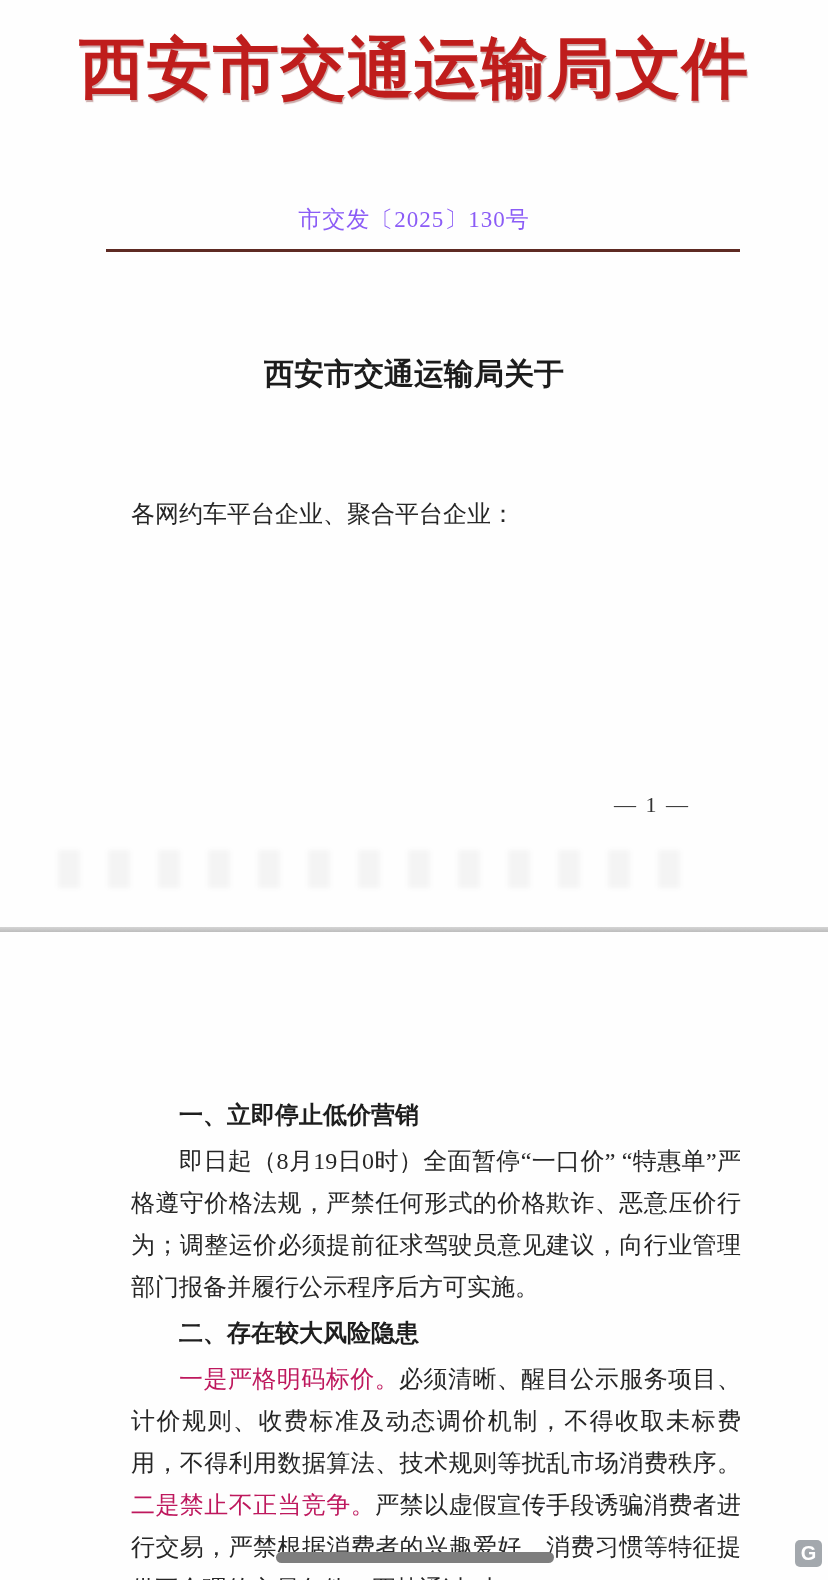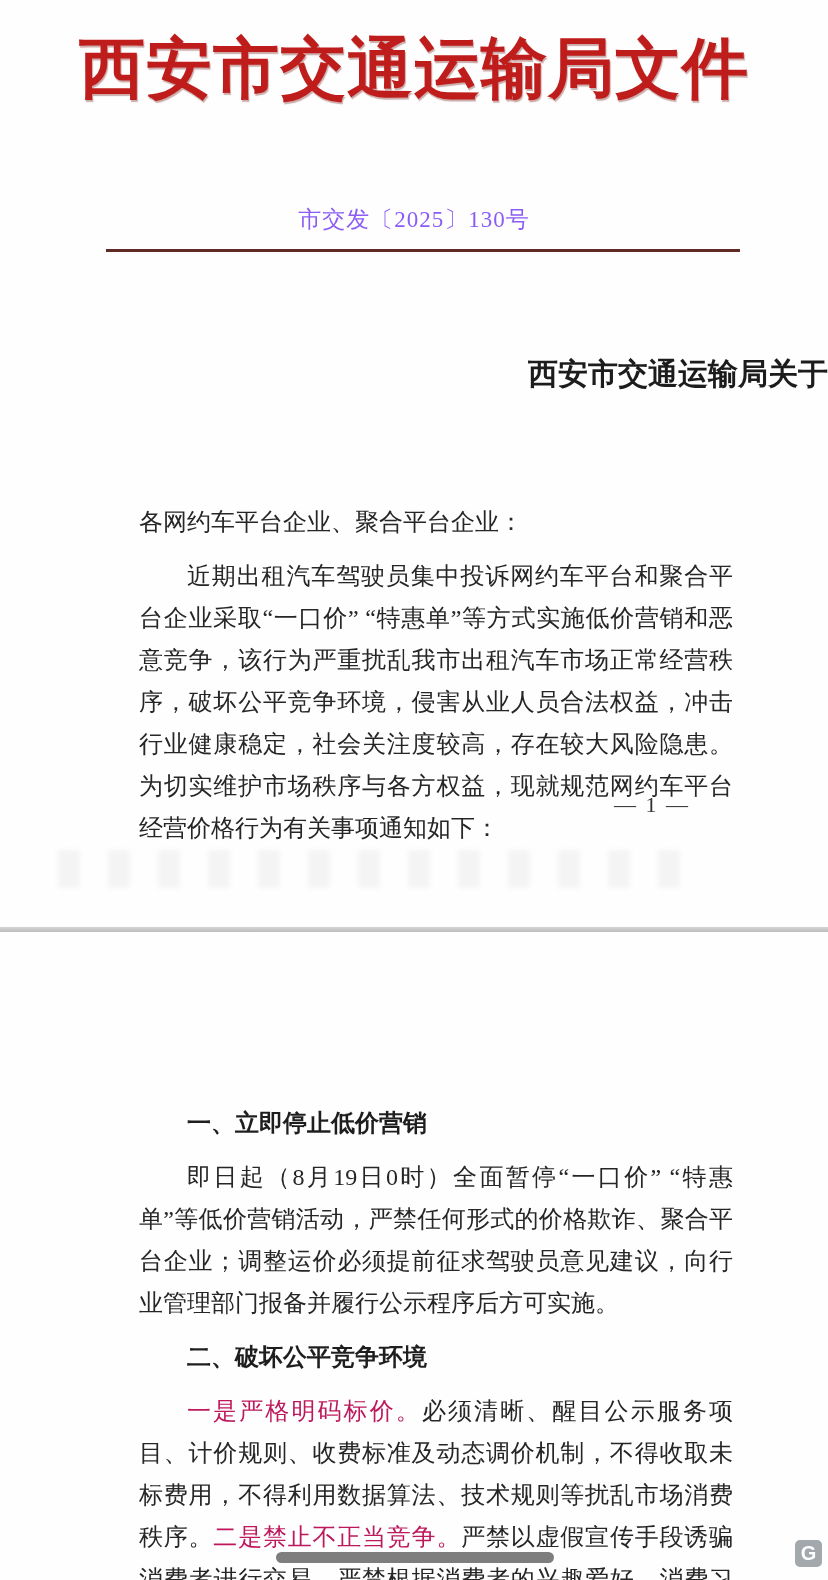--- a/index.html
+++ b/index.html
@@ -30,29 +30,29 @@
     text-align: center; font-size: 23px; letter-spacing: 1px;
     color: #8b5cf6;
   }
   .red-rule {
     position: absolute; top: 249px; left: 106px;
     width: 634px; height: 3px;
     background: var(--rule-red, #5e2a23);
   }
   .doc-title {
     position: absolute; top: 349px; left: 0; width: 100%;
-    text-align: right; font-weight: bold;
+    text-align: center; font-weight: bold;
     font-size: 30px; line-height: 49px; color: #1c1c1c;
   }
   .body1 {
     position: absolute; top: 489px; left: 127px; width: 618px;
     font-size: 24px; line-height: 42px; text-align: justify;
     color: #262626;
   }
-  p { margin: 12px; }
+  p { margin: 4px; }
   .indent { text-indent: 2em; }
   .page-no {
     position: absolute; top: 792px; right: 138px;
     font-size: 22px; color: #333333; letter-spacing: 2px;
   }
   .ghost {
     position: absolute; top: 850px; left: 58px; width: 625px; height: 38px;
     background: repeating-linear-gradient(90deg,
       rgba(70,70,70,0.05) 0px 22px, rgba(0,0,0,0) 22px 50px);
     filter: blur(2px);
@@ -112,35 +112,34 @@
     <div class="doc-no">市交发〔2025〕130号</div>
 
     <div class="red-rule"></div>
 
     <div class="doc-title">
       <div>西安市交通运输局关于</div>
     </div>
 
     <div class="body1">
       <p>各网约车平台企业、聚合平台企业：</p>
-      <p class="indent">近期出租汽车驾驶员集中投诉网约车平台和聚合平台企业采取“一口价” “特惠单”等方式实施低价营销和恶意竞争，该行为严重扰乱我市出租汽车市场正常经营秩序，破坏公平竞争环境，侵害从业人员合法权益，冲击行业健康稳定，社会关注度较高，存在较大风险隐患。为切实维护市场秩序与各方权益，现就规范网约车平台经营价格行为有关事项通知如下：</p>
     </div>
 
     <div class="page-no">— 1 —</div>
 
     <div class="ghost"></div>
   </section>
 
   <div class="page-divider"></div>
 
   <section>
     <div class="body2">
       <p class="heading">一、立即停止低价营销</p>
-      <p class="indent">即日起（8月19日0时）全面暂停“一口价” “特惠单”等低价营销活动，严禁任何形式的价格欺诈、聚合平台企业；调整运价必须提前征求驾驶员意见建议，向行业管理部门报备并履行公示程序后方可实施。</p>
-      <p class="heading">二、破坏公平竞争环境</p>
+      <p class="indent">即日起（8月19日0时）全面暂停“一口价” “特惠单”严格遵守价格法规，严禁任何形式的价格欺诈、恶意压价行为；调整运价必须提前征求驾驶员意见建议，向行业管理部门报备并履行公示程序后方可实施。</p>
+      <p class="heading">二、存在较大风险隐患</p>
       <p class="indent"><span class="run-bold">一是严格明码标价。</span><span>必须清晰、醒目公示服务项目、计价规则、收费标准及动态调价机制，不得收取未标费用，不得利用数据算法、技术规则等扰乱市场消费秩序。</span><span class="run-bold">二是禁止不正当竞争。</span><span>严禁以虚假宣传手段诱骗消费者进行交易，严禁根据消费者的兴趣爱好、消费习惯等特征提供不合理的交易条件，严禁通过“大</span></p>
     </div>
   </section>
 
   <div class="bottom-bar"></div>
 
   <div class="watermark">
     <span class="wm-logo">G</span>
   </div>
 

